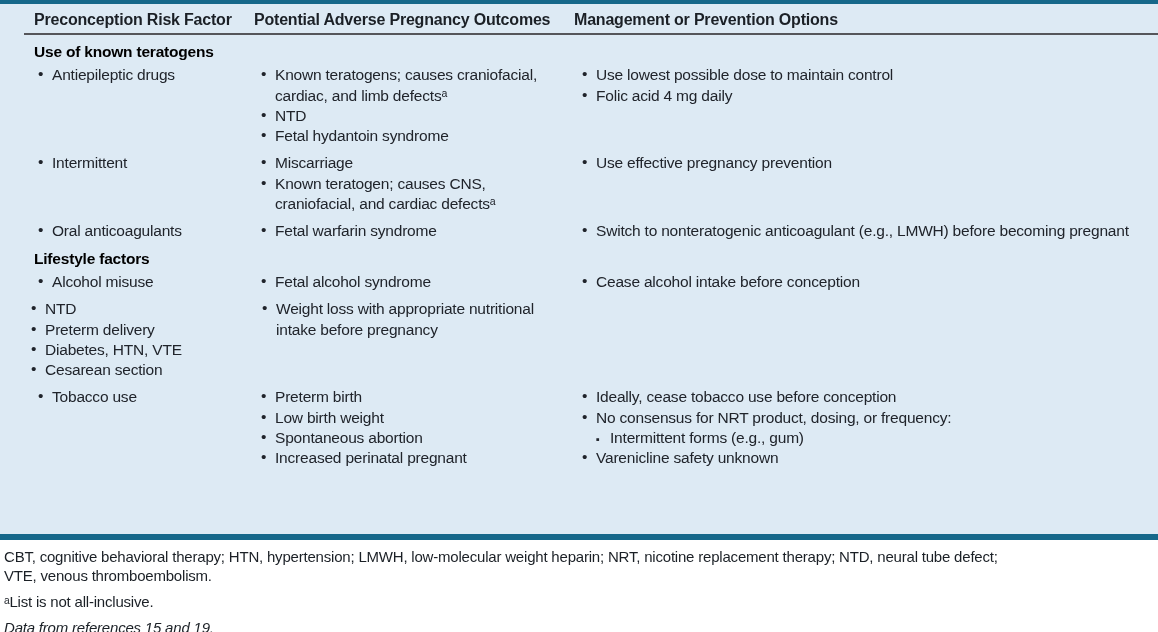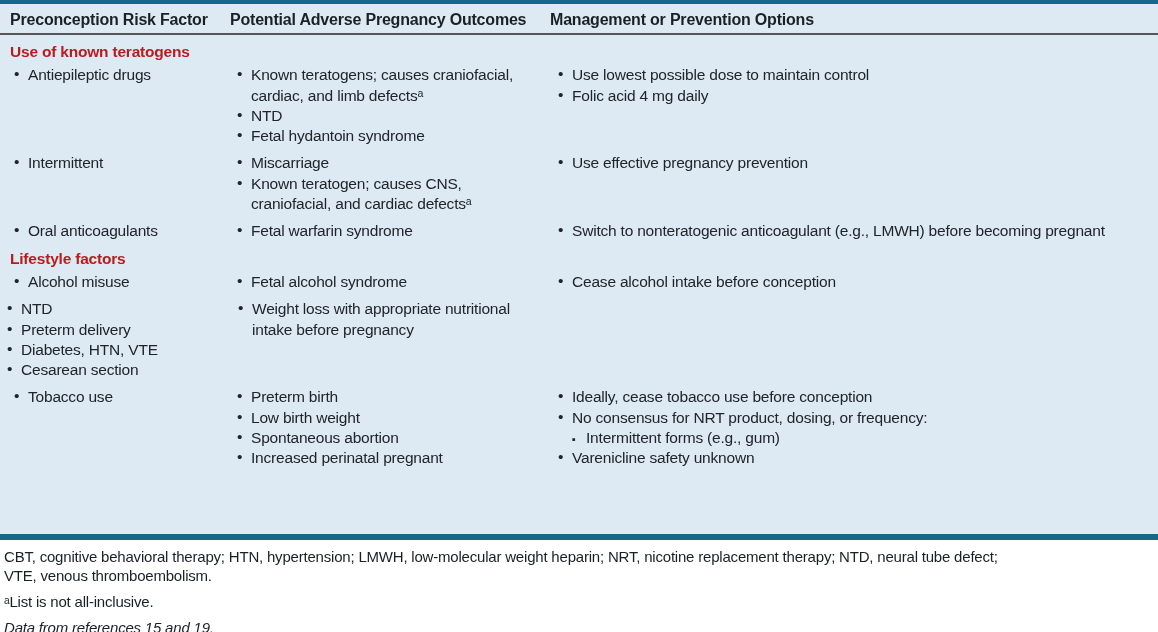--- a/index.html
+++ b/index.html
@@ -6,30 +6,31 @@
   .page{
     width:1158px;height:632px;overflow:hidden;position:relative;
     font-family:"Liberation Sans","DejaVu Sans",sans-serif;
     color:#20242b;letter-spacing:-0.2px;background:#ffffff;
   }
   
   .tablewrap{
     box-sizing:border-box;height:540px;background:#ddeaf4;
     border-top:4px solid #16688a;border-bottom:6px solid #16688a;
     overflow:hidden;
+    padding-left:24px;
   }
   .thead{
     display:grid;grid-template-columns:230px 320px 1fr;
     padding:7px 0 4px 0;border-bottom:2px solid #55565a;
     font-weight:bold;font-size:16px;color:#1b2026;
   }
   .thead .hc1{padding-left:10px;}
   .tbody{padding-top:3px;font-size:15.5px;line-height:20.3px;}
   .section-title{
-    font-weight:bold;padding-left:10px;margin-top:4px;color:#b91c1c;
+    font-weight:bold;padding-left:10px;margin-top:4px;color:#000000;
   }
   .trow{
     display:grid;grid-template-columns:230px 320px 1fr;
     margin-top:3px;margin-bottom:7px;
   }
   .cell{box-sizing:border-box;}
   .cell.risk{padding-left:12px;}
   .cell.outc{padding-left:5px;padding-right:8px;}
   .cell.mgmt{padding-left:6px;padding-right:6px;}
   .bi{position:relative;padding-left:16px;}

